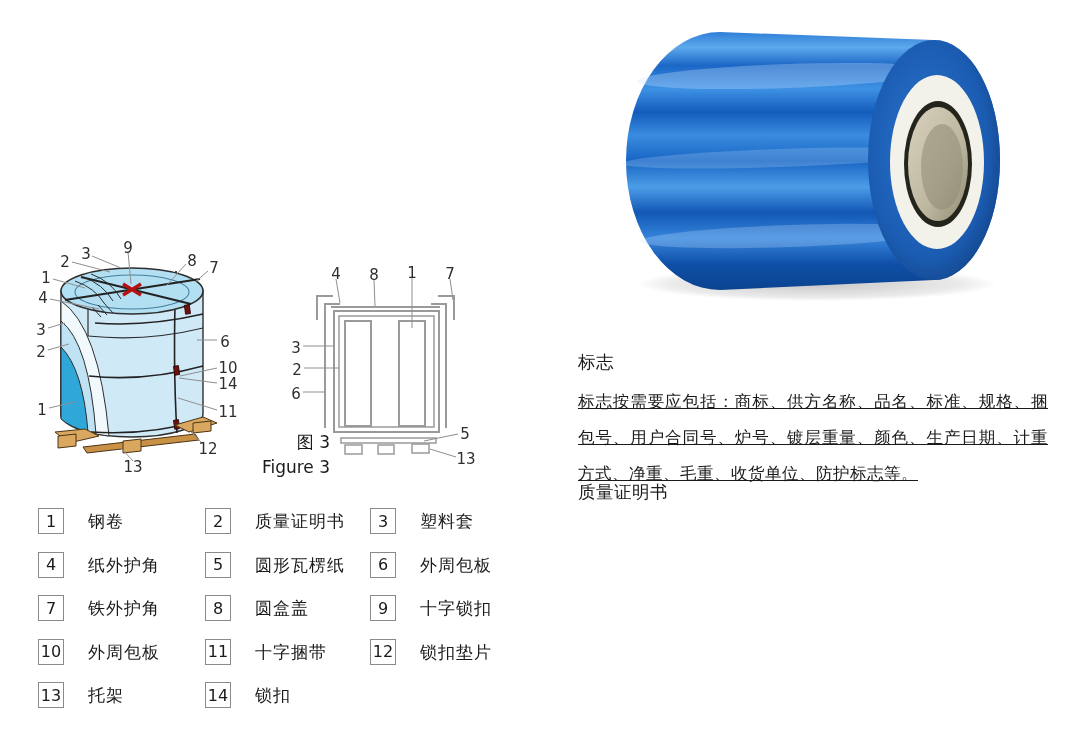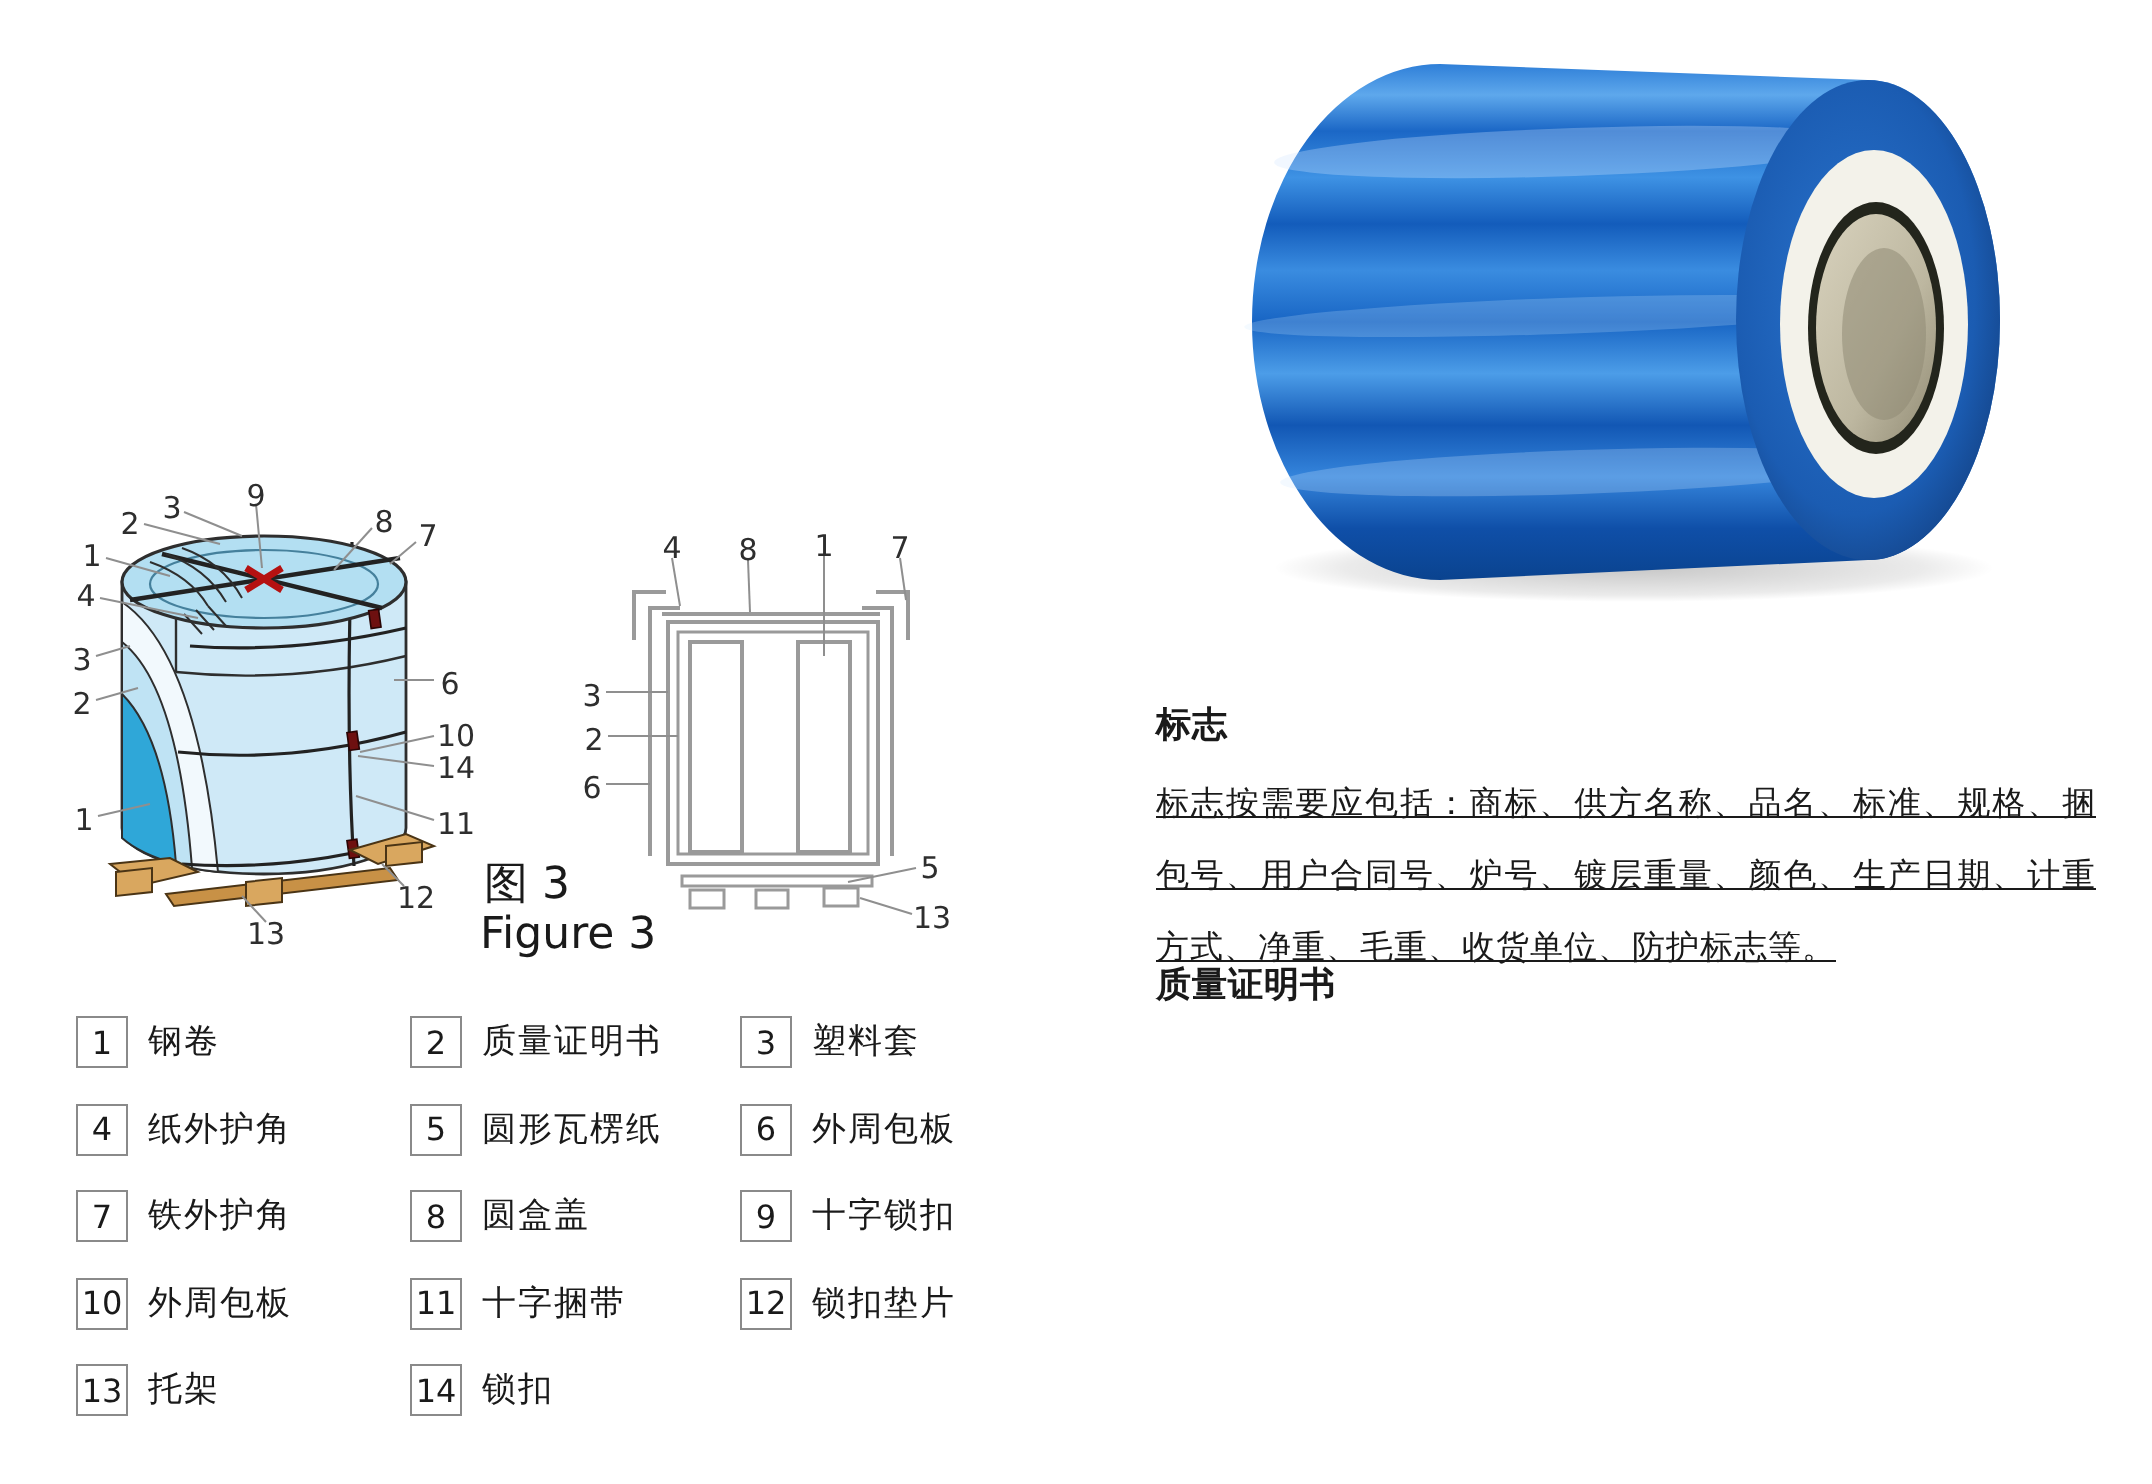--- a/index.html
+++ b/index.html
@@ -9,41 +9,41 @@
     overflow:hidden;
   }
   .abs{position:absolute;}
 
   
   .fig text{font-family:"DejaVu Sans","Liberation Sans",sans-serif;font-size:15px;fill:#2e2e2e;text-anchor:middle;}
   .fig .leader{stroke:#8f8f8f;stroke-width:1;}
   .xs-line{stroke:#9a9a9a;fill:none;}
 
   
-  .caption{left:240px;top:430px;width:90px;text-align:left;font-size:22px;line-height:25px;}
+  .caption{left:240px;top:430px;width:90px;text-align:right;font-size:17px;line-height:25px;}
   .caption .zh{padding-left:2px;}
 
   
   .legend{
     left:38px;top:508px;
     display:grid;
     grid-template-columns:167px 165px 168px;
     grid-auto-rows:43.6px;
   }
   .lg-item{display:flex;align-items:flex-start;}
   .lg-num{
     min-width:26px;height:26px;box-sizing:border-box;border:1px solid #8a8a8a;
     display:flex;align-items:center;justify-content:center;
     font-size:16px;background:#fff;padding:0 1px;
   }
-  .lg-label{margin-left:10px;font-size:17px;line-height:27px;letter-spacing:1px;white-space:nowrap;}
+  .lg-label{margin-left:24px;font-size:17px;line-height:27px;letter-spacing:1px;white-space:nowrap;}
 
   
   .sec{left:578px;width:470px;}
-  .sec h3{margin:0 0 10px 0;font-size:17.5px;font-weight:700;letter-spacing:.5px;}
+  .sec h3{margin:0 0 10px 0;font-size:17.5px;font-weight:400;letter-spacing:.5px;}
   .sec p{margin:0;font-size:16.5px;line-height:36px;letter-spacing:.5px;text-align:justify;text-decoration:underline;}
   .sec-mark{top:350px;}
   .sec-cert{top:480px;}
 </style>
 </head>
 <body>
 
 <svg class="abs fig" style="left:25px;top:235px;" width="225" height="250" viewBox="0 0 225 250">
 
   <g>

